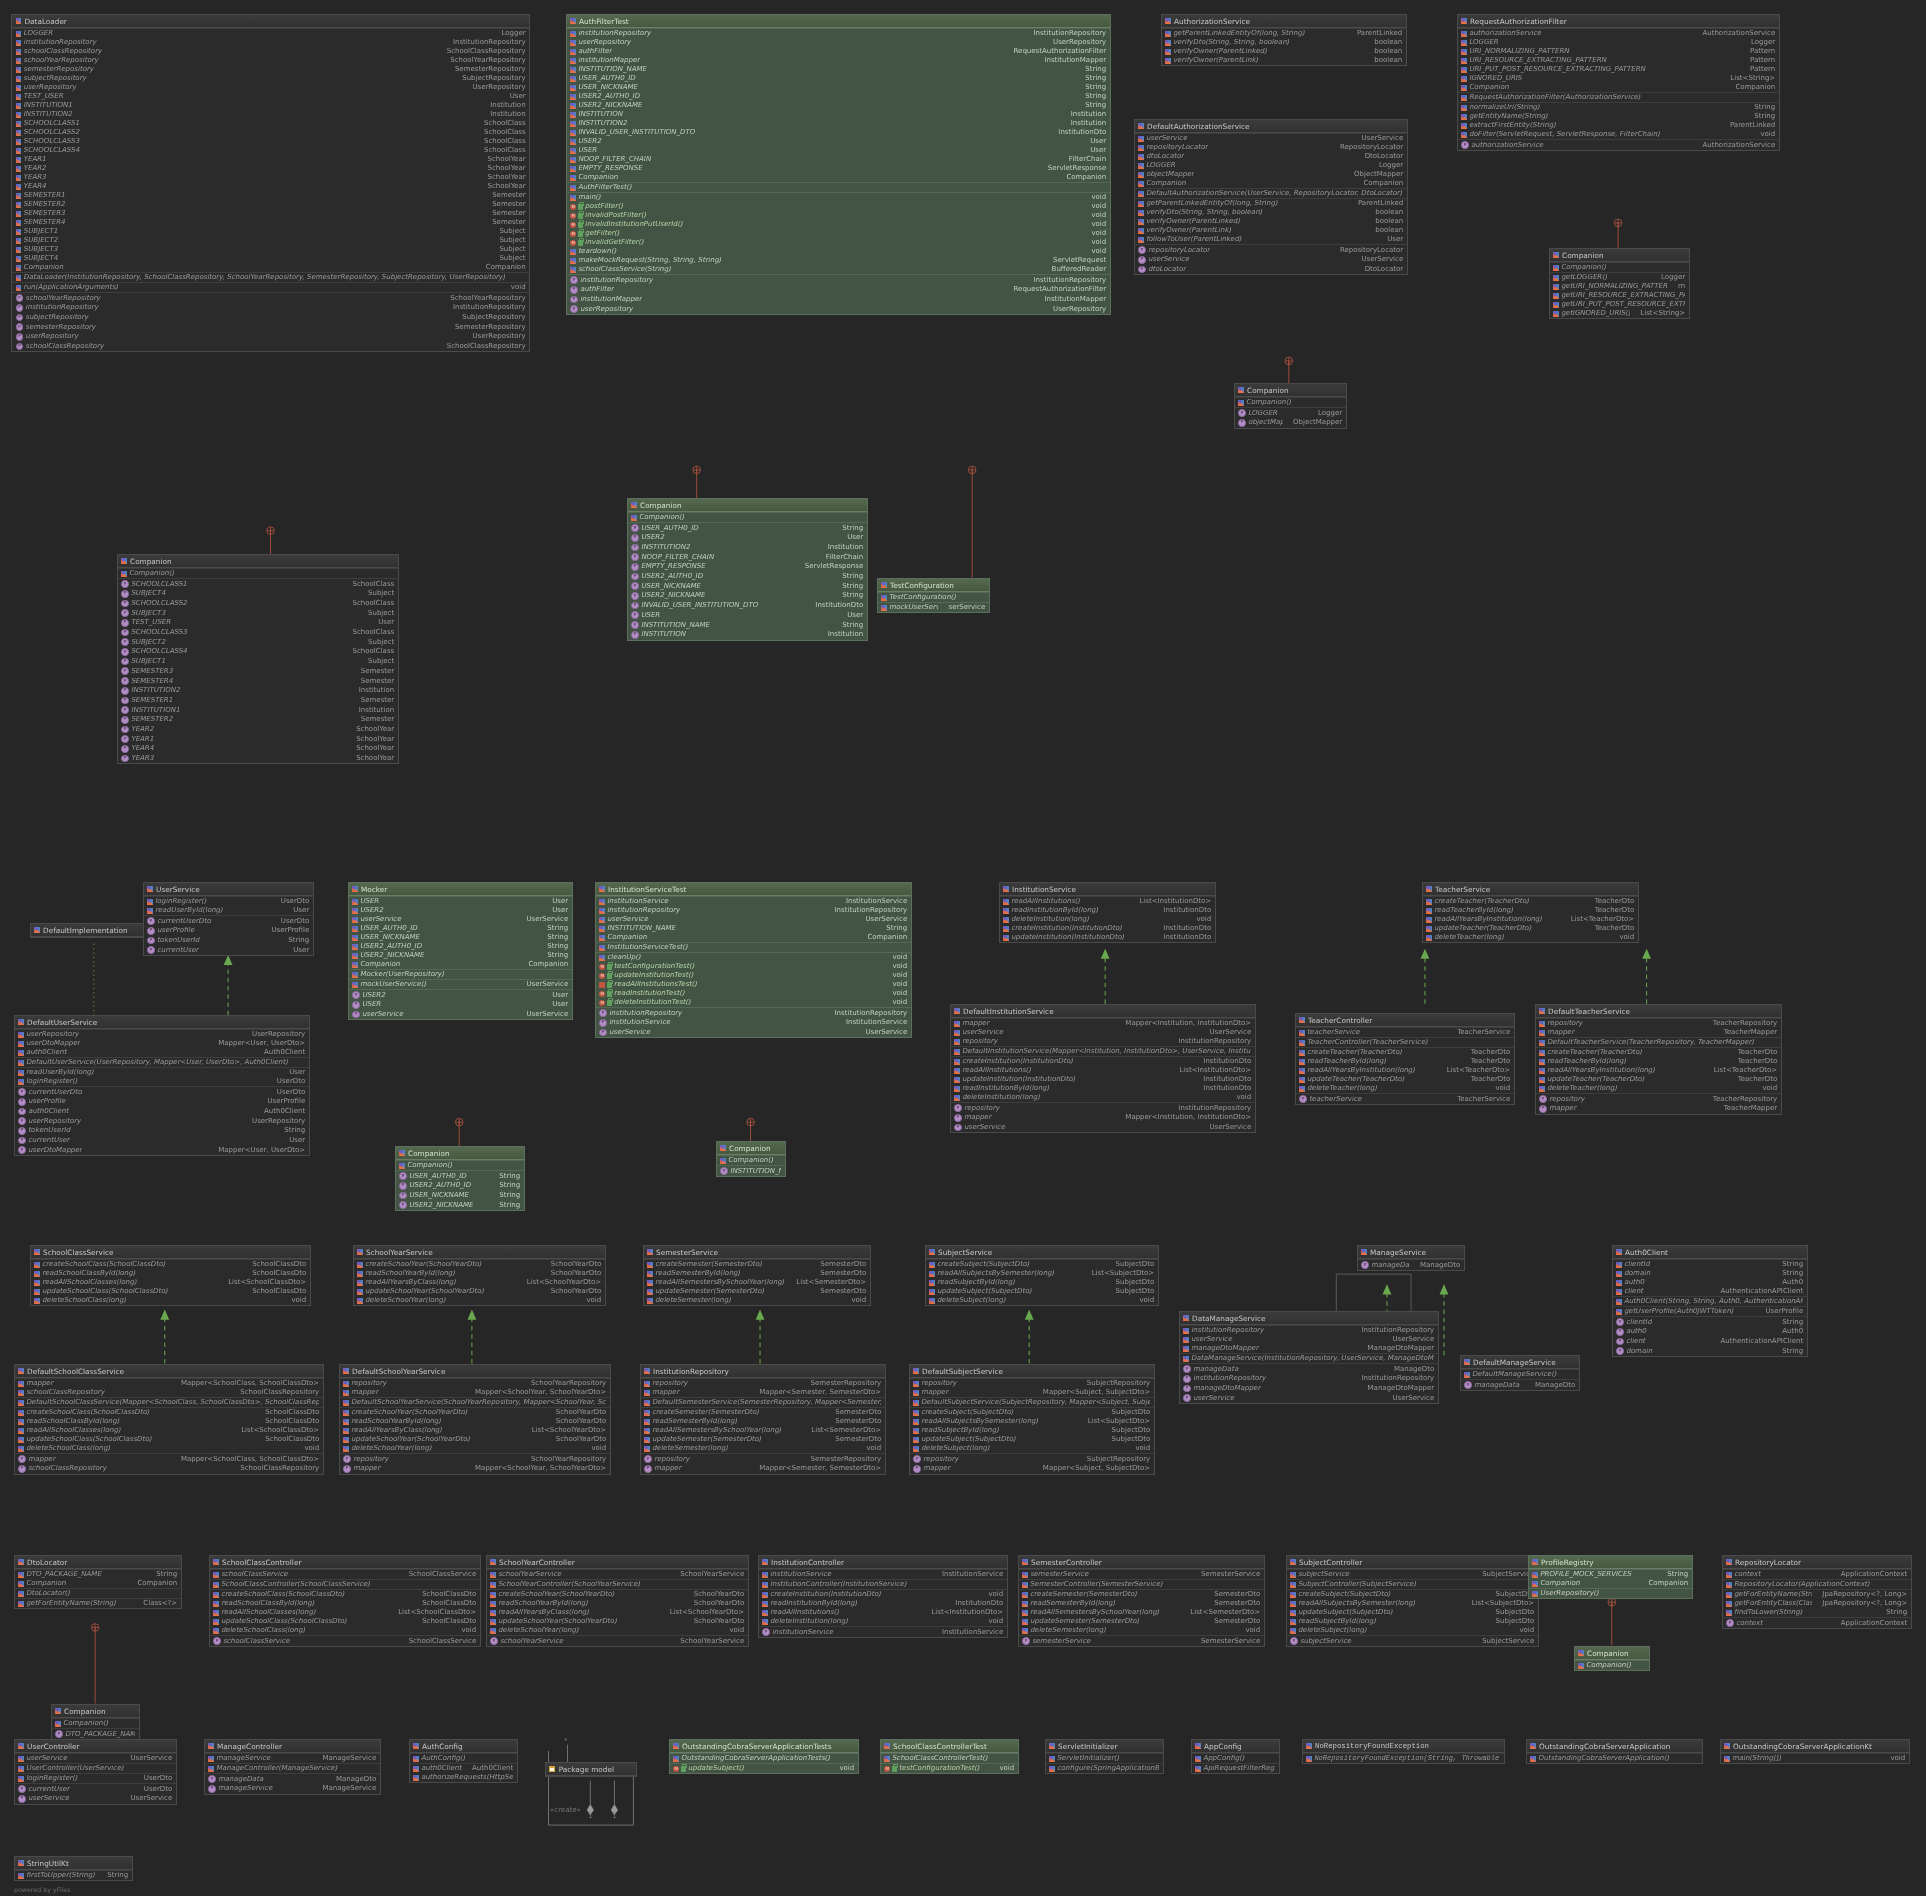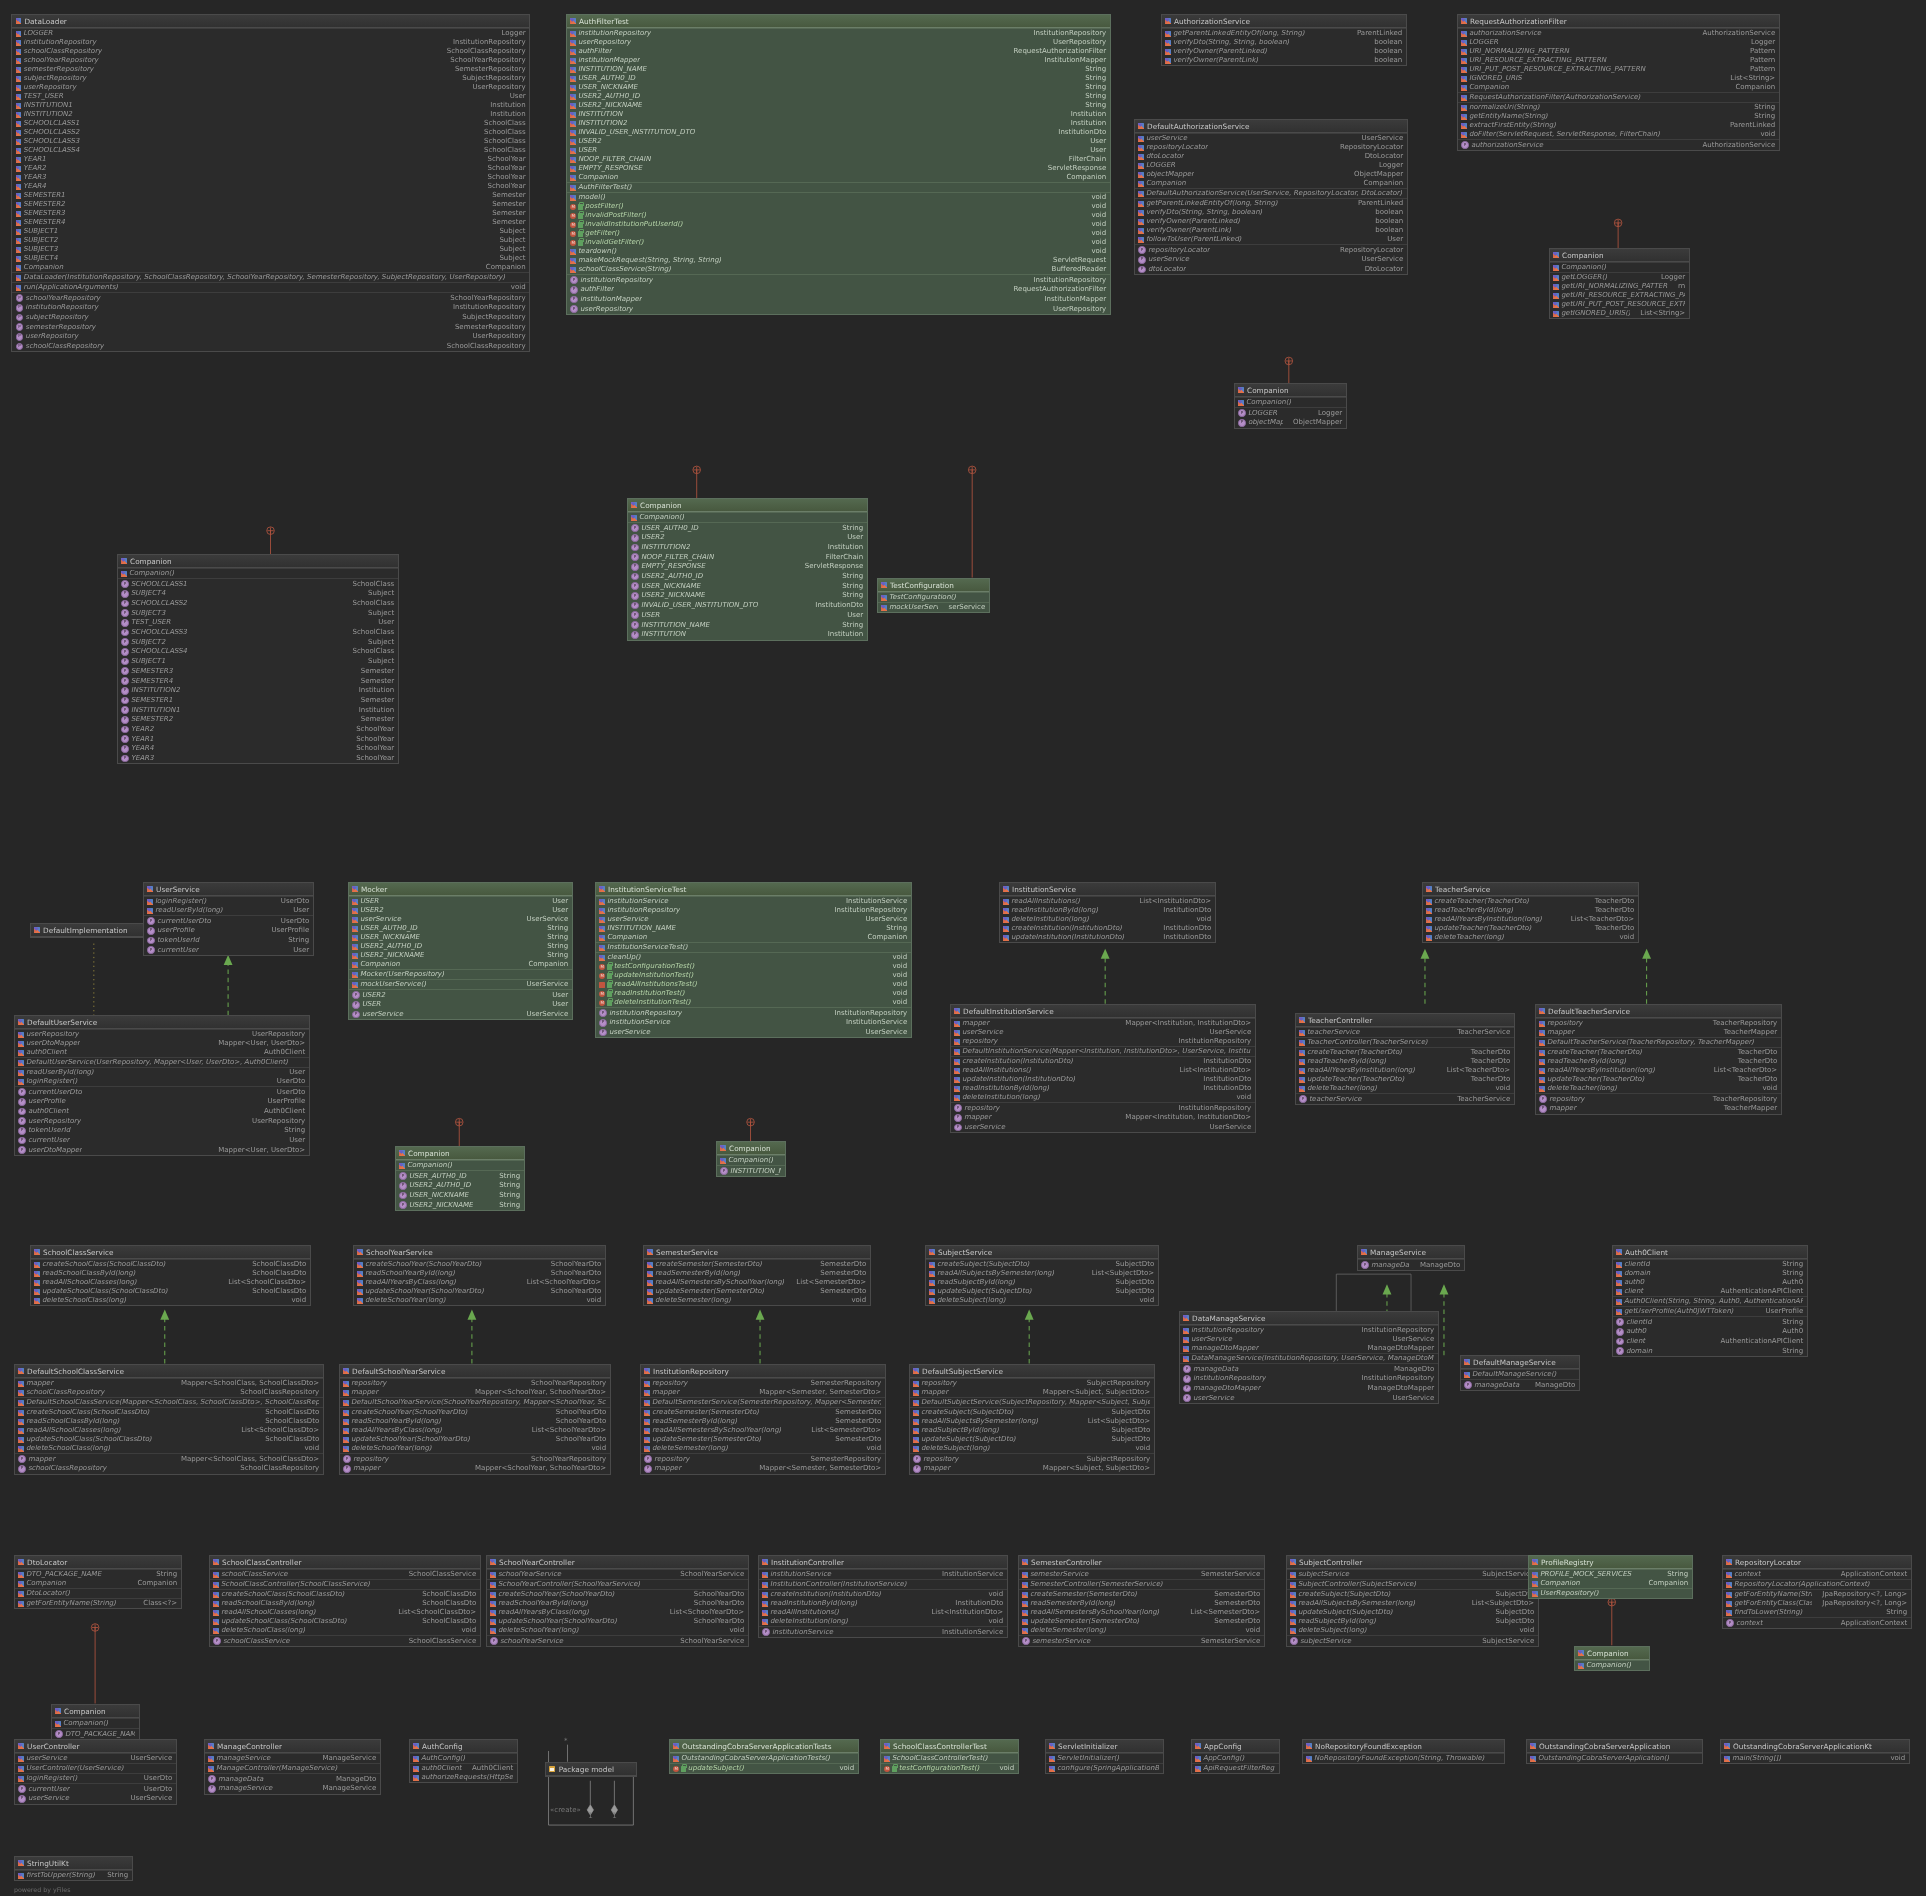--- a/index.html
+++ b/index.html
@@ -706,21 +706,21 @@
             <span class="ic ic-k"></span>
           </span>
           <span class="nm">AuthFilterTest()</span>
         </div>
       </div>
       <div class="sect">
         <div class="row">
           <span style="display: inline-flex; align-items: center; gap: 1.9px; flex: 0 0 auto;">
             <span class="ic ic-k"></span>
           </span>
-          <span class="nm">model()</span>
+          <span class="nm">main()</span>
           <span class="ty">void</span>
         </div>
         <div class="row test">
           <span style="display: inline-flex; align-items: center; gap: 1.9px; flex: 0 0 auto;">
             <span class="ic ic-m"></span>
             <span class="ic-lock"></span>
           </span>
           <span class="nm">postFilter()</span>
           <span class="ty">void</span>
         </div>
@@ -3546,21 +3546,21 @@
       </div>
       <div class="sect">
         <div class="row">
           <span style="display: inline-flex; align-items: center; gap: 1.9px; flex: 0 0 auto;">
             <span class="ic ic-k"></span>
           </span>
           <span class="nm">ApiRequestFilterRegi</span>
         </div>
       </div>
     </div>
-    <div class="uml" style="left: 1302px; top: 1739px; width: 203px;">
+    <div class="uml" style="left: 1302px; top: 1739px; width: 203px; font-family: Liberation Mono, monospace;">
       <div class="hdr">
         <span style="display: inline-flex; align-items: center; gap: 1.9px; flex: 0 0 auto;">
           <span class="ic ic-k"></span>
         </span>
         <span>NoRepositoryFoundException</span>
       </div>
       <div class="sect">
         <div class="row">
           <span style="display: inline-flex; align-items: center; gap: 1.9px; flex: 0 0 auto;">
             <span class="ic ic-k"></span>

